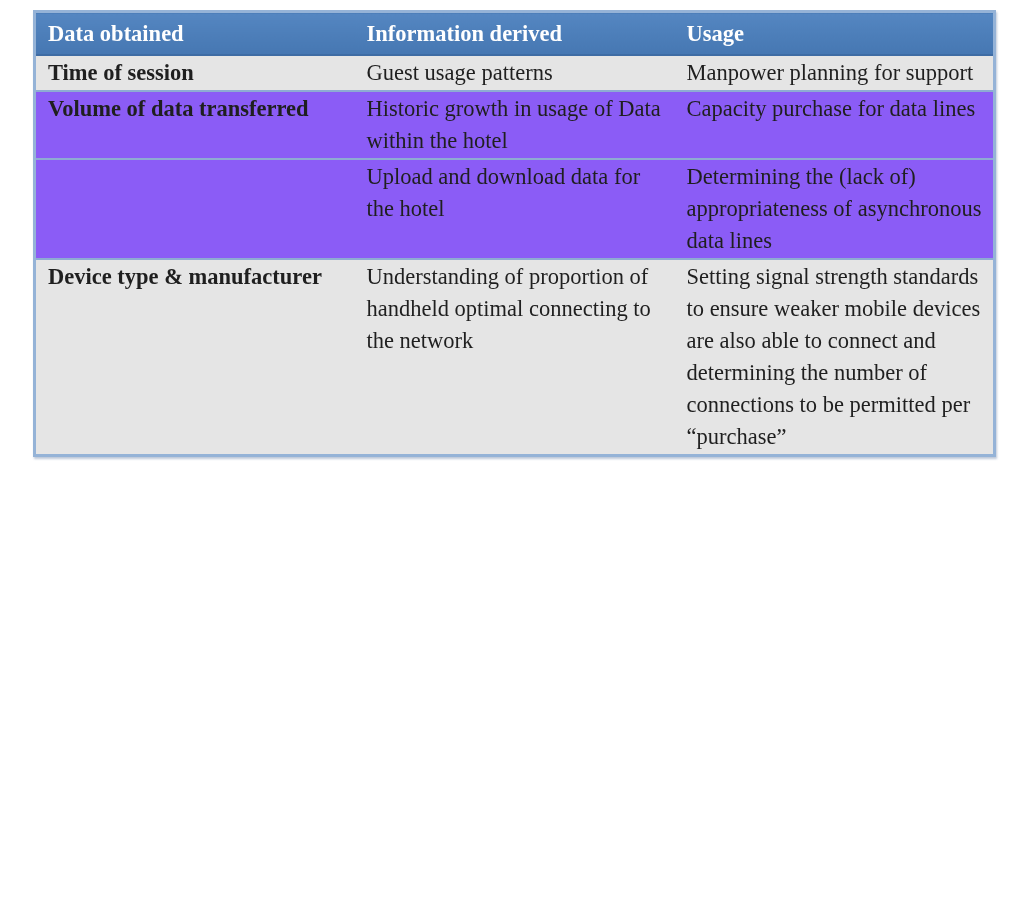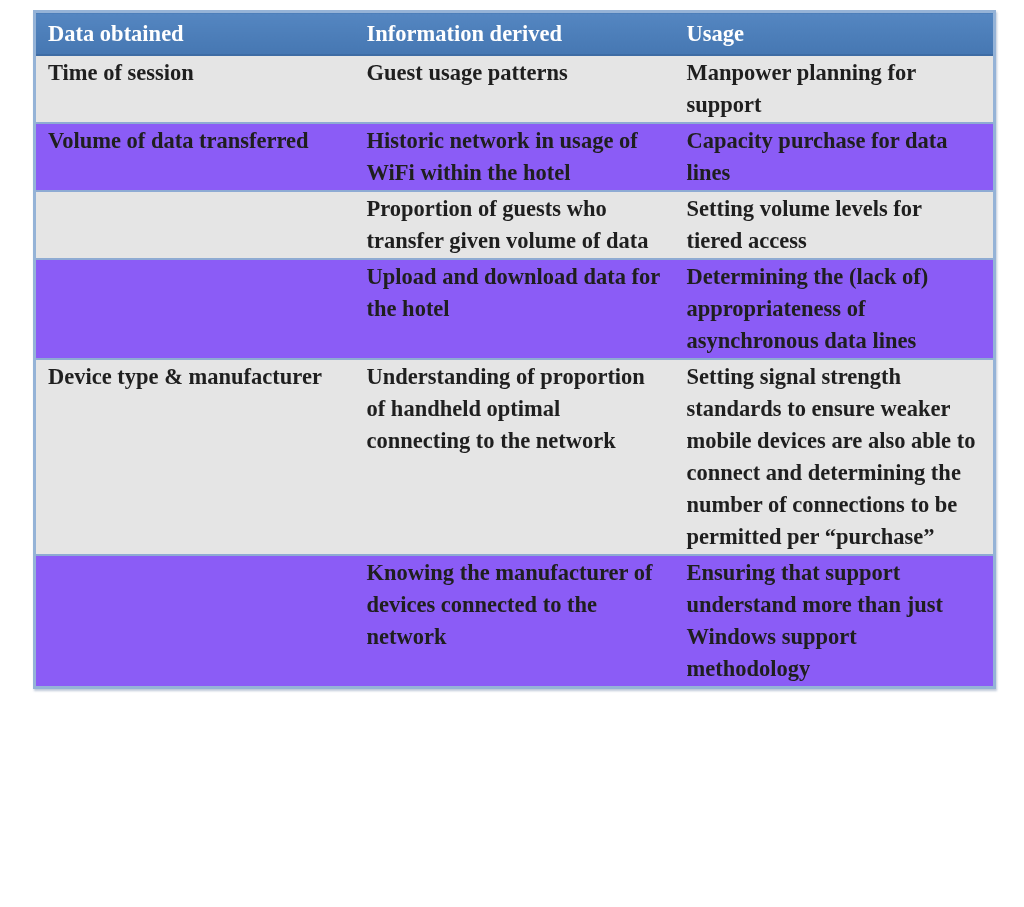--- a/index.html
+++ b/index.html
@@ -36,21 +36,20 @@
     text-align: left;
     padding: 5px 12px 4px 12px;
     border-bottom: 2px solid #3E6CA4;
     border-top: 1px solid #34619B;
   }
   tbody td {
     vertical-align: top;
     text-align: left;
     padding: 1px 10px 1px 12px;
     border-top: 2px solid #8EABD3;
-    font-weight: bold;
   }
   tbody tr:first-child td { border-top: none; }
   tbody tr.shaded td { background: #e5e5e5; }
   tbody tr.plain td { background: #8b5cf6; }
   td.col-data { font-weight: bold; }
 </style>
 </head>
 <body>
 
 <div class="table-wrap">
@@ -68,38 +67,28 @@
       </tr>
     </thead>
     <tbody id="table-body">
         <tr class="shaded">
     <td class="col-data">Time of session</td>
     <td class="col-info">Guest usage patterns</td>
     <td class="col-usage">Manpower planning for support</td>
   </tr>
         <tr class="plain">
     <td class="col-data">Volume of data transferred</td>
-    <td class="col-info">Historic network in usage of WiFi within the hotel</td>
+    <td class="col-info">Historic growth in usage of Data within the hotel</td>
     <td class="col-usage">Capacity purchase for data lines</td>
-  </tr>
-        <tr class="shaded">
-    <td class="col-data"></td>
-    <td class="col-info">Proportion of guests who transfer given volume of data</td>
-    <td class="col-usage">Setting volume levels for tiered access</td>
   </tr>
         <tr class="plain">
     <td class="col-data"></td>
     <td class="col-info">Upload and download data for the hotel</td>
     <td class="col-usage">Determining the (lack of) appropriateness of asynchronous data lines</td>
   </tr>
         <tr class="shaded">
     <td class="col-data">Device type &amp; manufacturer</td>
     <td class="col-info">Understanding of proportion of handheld optimal connecting to the network</td>
     <td class="col-usage">Setting signal strength standards to ensure weaker mobile devices are also able to connect and determining the number of connections to be permitted per “purchase”</td>
   </tr>
-        <tr class="plain">
-    <td class="col-data"></td>
-    <td class="col-info">Knowing the manufacturer of devices connected to the network</td>
-    <td class="col-usage">Ensuring that support understand more than just Windows support methodology</td>
-  </tr>
       </tbody>
   </table>
 </div>
 
 </body></html>

